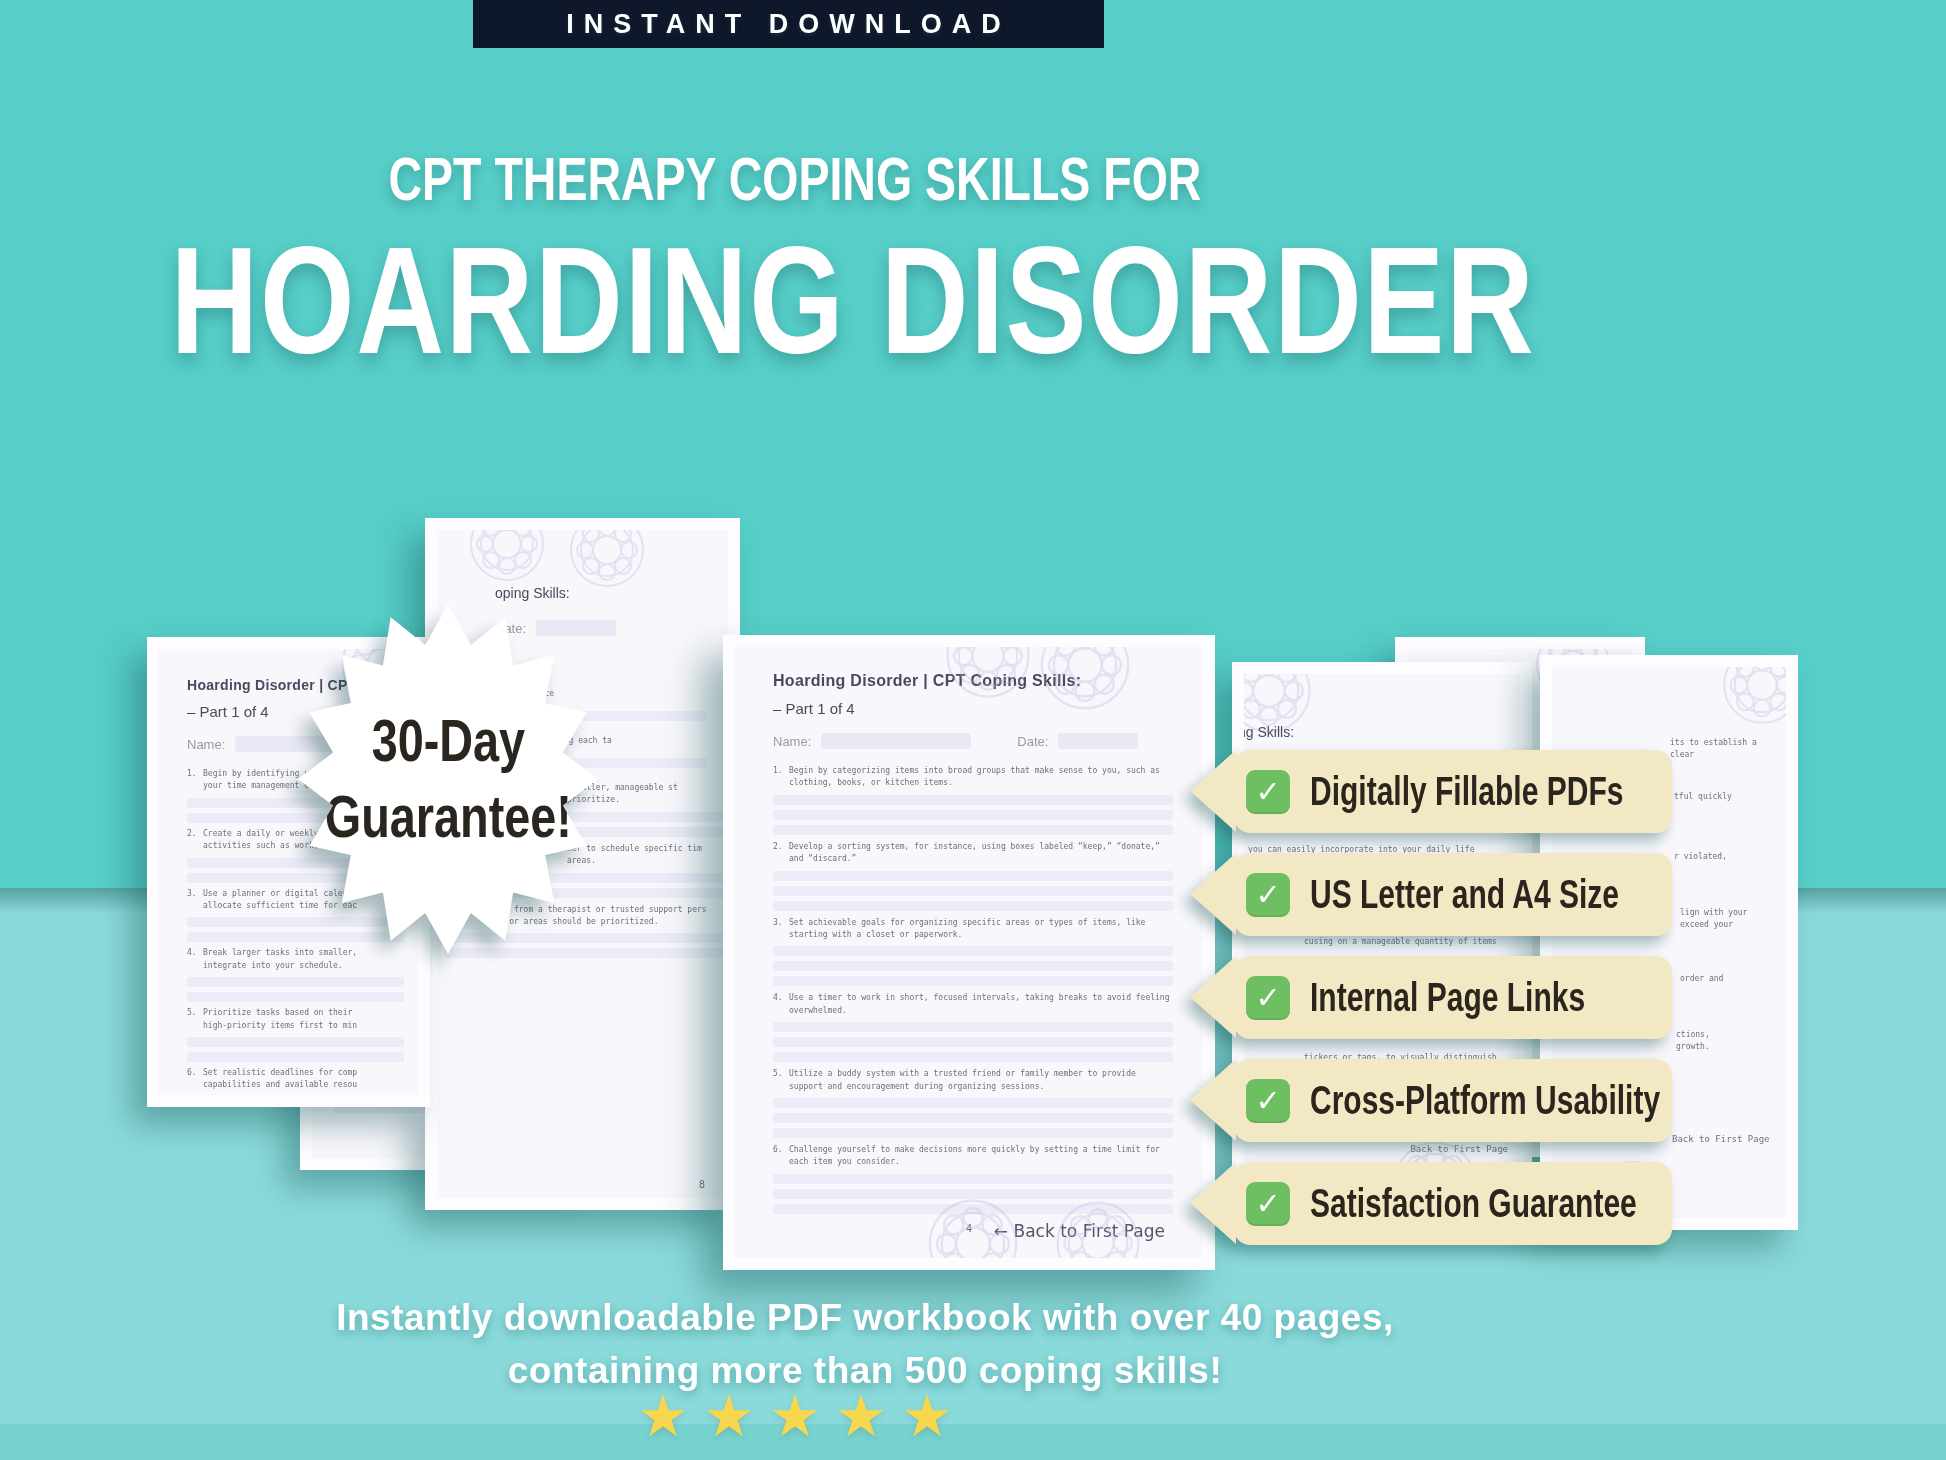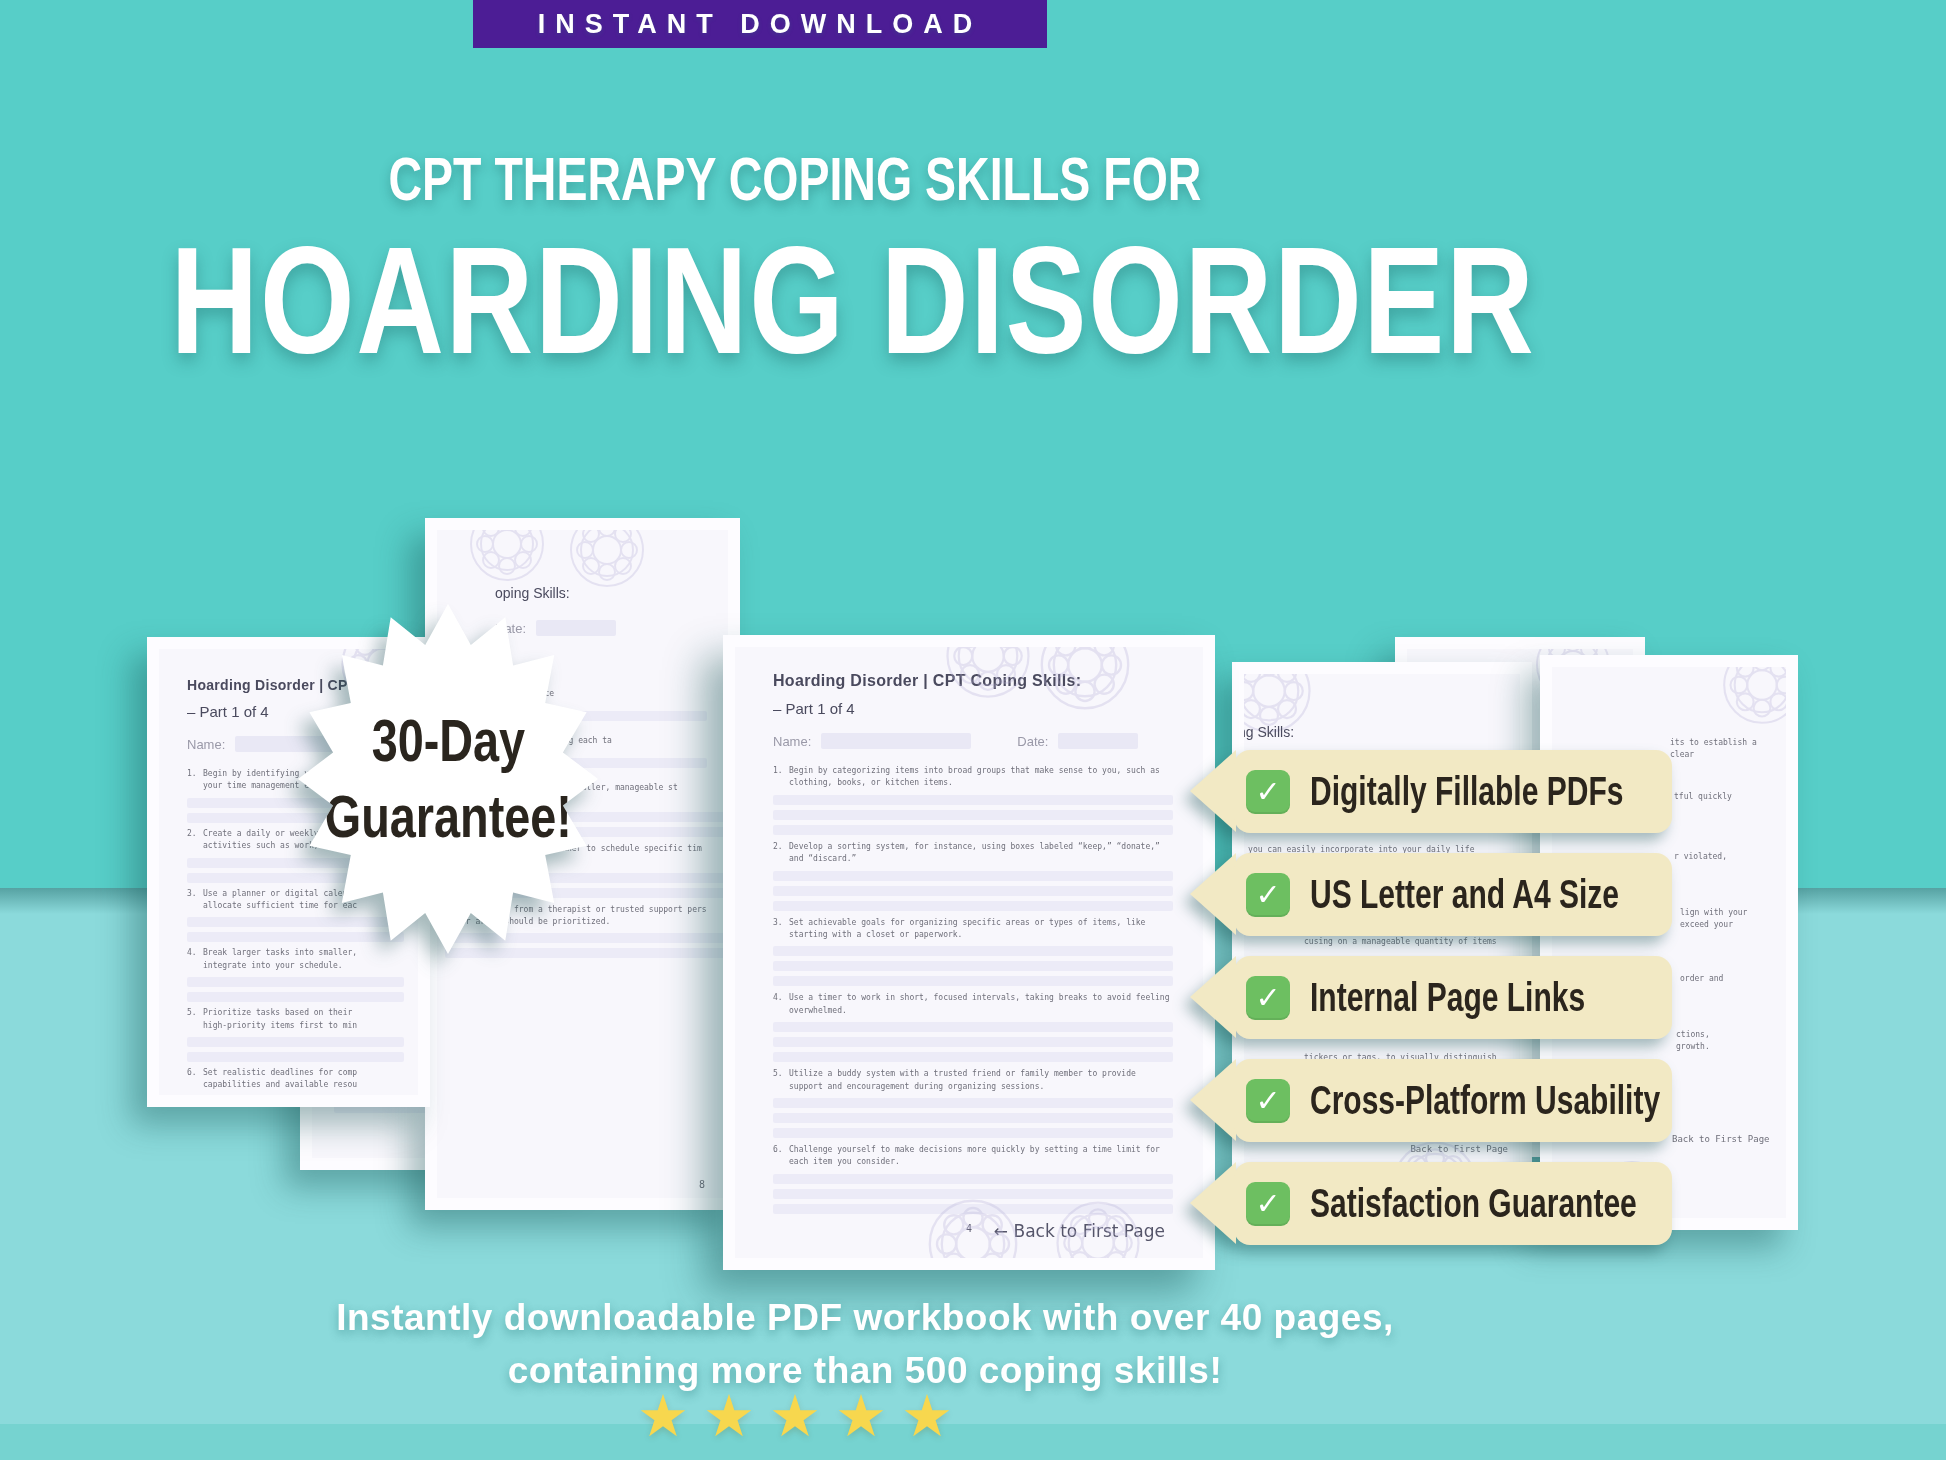--- a/index.html
+++ b/index.html
@@ -6,21 +6,21 @@
   body{width:1946px;height:1460px;font-family:"Liberation Sans",sans-serif;}
   .canvas{position:relative;width:1946px;height:1460px;overflow:hidden;background:#57cec8;}
 
   
   .bg-bottom{position:absolute;left:0;top:888px;width:100%;height:572px;background:#8bdadb;}
   .bg-shadow{position:absolute;left:0;top:888px;width:100%;height:26px;
     background:linear-gradient(180deg,rgba(0,70,70,.38),rgba(0,70,70,0));}
   .bg-strip{position:absolute;left:0;top:1424px;width:100%;height:36px;background:#76d3d0;}
 
   
-  .banner{position:absolute;left:473px;top:0;width:574px;height:48px;background:#4c1d95;
+  .banner{position:absolute;left:473px;top:0;width:631px;height:48px;background:#0f172a;
     display:flex;align-items:center;justify-content:center;z-index:8;}
   .banner-text{font-size:27px;font-weight:bold;color:#ffffff;letter-spacing:10px;
     text-shadow:0 2px 4px rgba(40,120,120,.25);white-space:nowrap;}
 
   
   .titles{position:absolute;left:0;top:0;width:1590px;text-align:center;z-index:8;color:#fff;}
   .cond{display:inline-block;transform:scaleX(.75);transform-origin:50% 50%;white-space:nowrap;}
   .t1{margin-top:148px;font-size:62px;font-weight:bold;line-height:1.0;
     text-shadow:0 5px 12px rgba(20,90,90,.35);}
   .t2{margin-top:14px;font-size:152px;font-weight:bold;line-height:1.0;letter-spacing:2px;
@@ -54,21 +54,21 @@
 
   .page-a{left:147px;top:637px;width:283px;height:470px;z-index:4;}
   .page-a .page-inner{padding:28px 14px 0 28px;box-sizing:border-box;}
   .page-a .p-header{font-size:14px;}
   .page-a .p-item{margin-bottom:5px;}
 
   .page-b1{left:300px;top:700px;width:290px;height:470px;z-index:2;}
   .page-b1 .page-inner{padding:225px 10px 0 22px;box-sizing:border-box;}
 
   .page-b2{left:425px;top:518px;width:315px;height:692px;z-index:3;}
-  .page-b2 .page-inner{padding:55px 14px 0 58px;box-sizing:border-box;}
+  .page-b2 .page-inner{padding:55px 14px 0 58px;box-sizing:border-box;text-align:center;}
 
   .page-c{left:723px;top:635px;width:492px;height:635px;z-index:6;box-shadow:-20px 22px 36px rgba(18,80,80,.42);}
   .page-c .page-inner{padding:25px 30px 0 38px;box-sizing:border-box;}
 
   .page-d{left:1232px;top:662px;width:300px;height:550px;z-index:3;}
   .page-e{left:1395px;top:637px;width:250px;height:520px;z-index:2;}
   .page-f{left:1540px;top:655px;width:258px;height:575px;z-index:4;}
 
   
   .badge-wrap{position:absolute;left:298px;top:604px;z-index:7;

